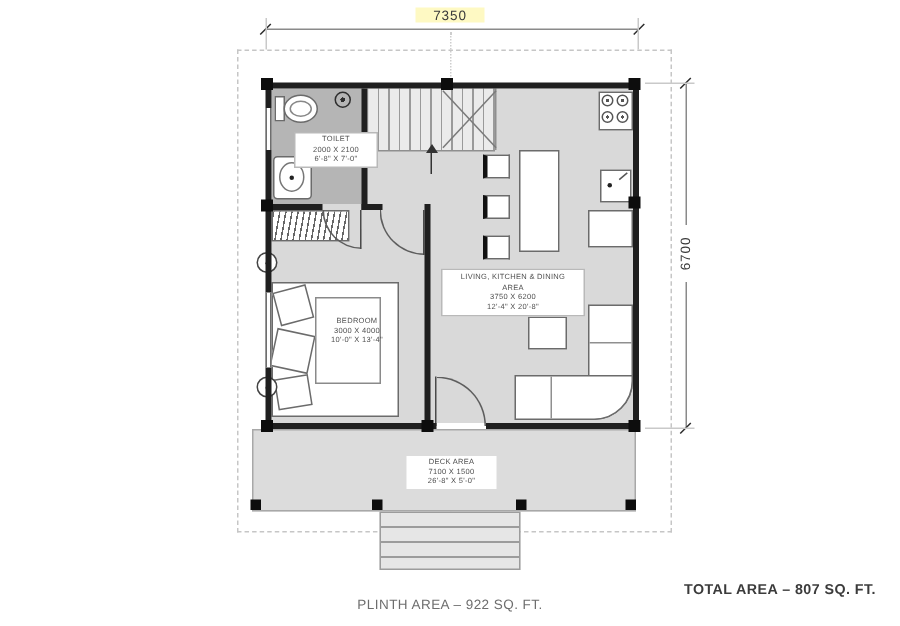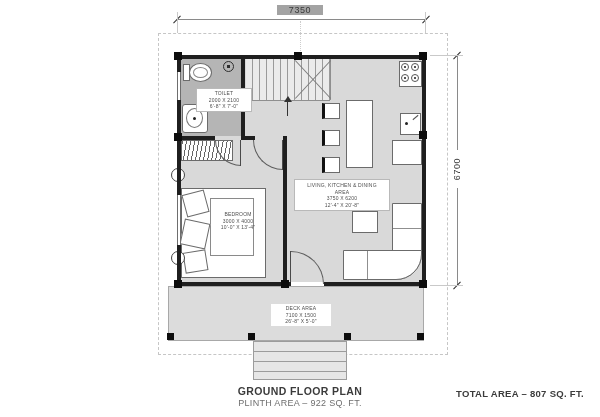--- a/index.html
+++ b/index.html
@@ -145,26 +145,25 @@
     <div>DECK AREA</div>
     <div>7100 X 1500</div>
     <div>26'-8" X 5'-0"</div>
   </div>
 
   <div class="abs dimline" style="left:177px;top:19px;width:249px;height:1px;"></div>
   <div class="abs tick" style="left:172px;top:19px;"></div>
   <div class="abs tick" style="left:421px;top:19px;"></div>
   <div class="abs extline" style="left:177px;top:12px;width:1px;height:21px;"></div>
   <div class="abs extline" style="left:425px;top:12px;width:1px;height:21px;"></div>
-  <div class="abs dimtext" style="left:277px;top:5px;width:46px;background:#a3a3a3;">7350</div>
+  <div class="abs dimtext" style="left:277px;top:5px;width:46px;background:#fef9c3;">7350</div>
 
   <div class="abs dimline" style="left:457px;top:55px;width:1px;height:231px;"></div>
   <div class="abs tick" style="left:452px;top:55px;"></div>
   <div class="abs tick" style="left:452px;top:285px;"></div>
   <div class="abs extline" style="left:430px;top:55px;width:33px;height:1px;"></div>
   <div class="abs extline" style="left:430px;top:285px;width:33px;height:1px;"></div>
   <div class="abs dimtext" style="left:438px;top:164px;width:38px;transform:rotate(-90deg);background:#fff;">6700</div>
 
-  <div class="abs caption-title" style="left:200px;top:385px;width:200px;">GROUND FLOOR PLAN</div>
   <div class="abs caption-sub" style="left:200px;top:398px;width:200px;">PLINTH AREA – 922 SQ. FT.</div>
   <div class="abs caption-total" style="left:440px;top:388px;width:160px;">TOTAL AREA – 807 SQ. FT.</div>
 
 </div>
 
 </body></html>

